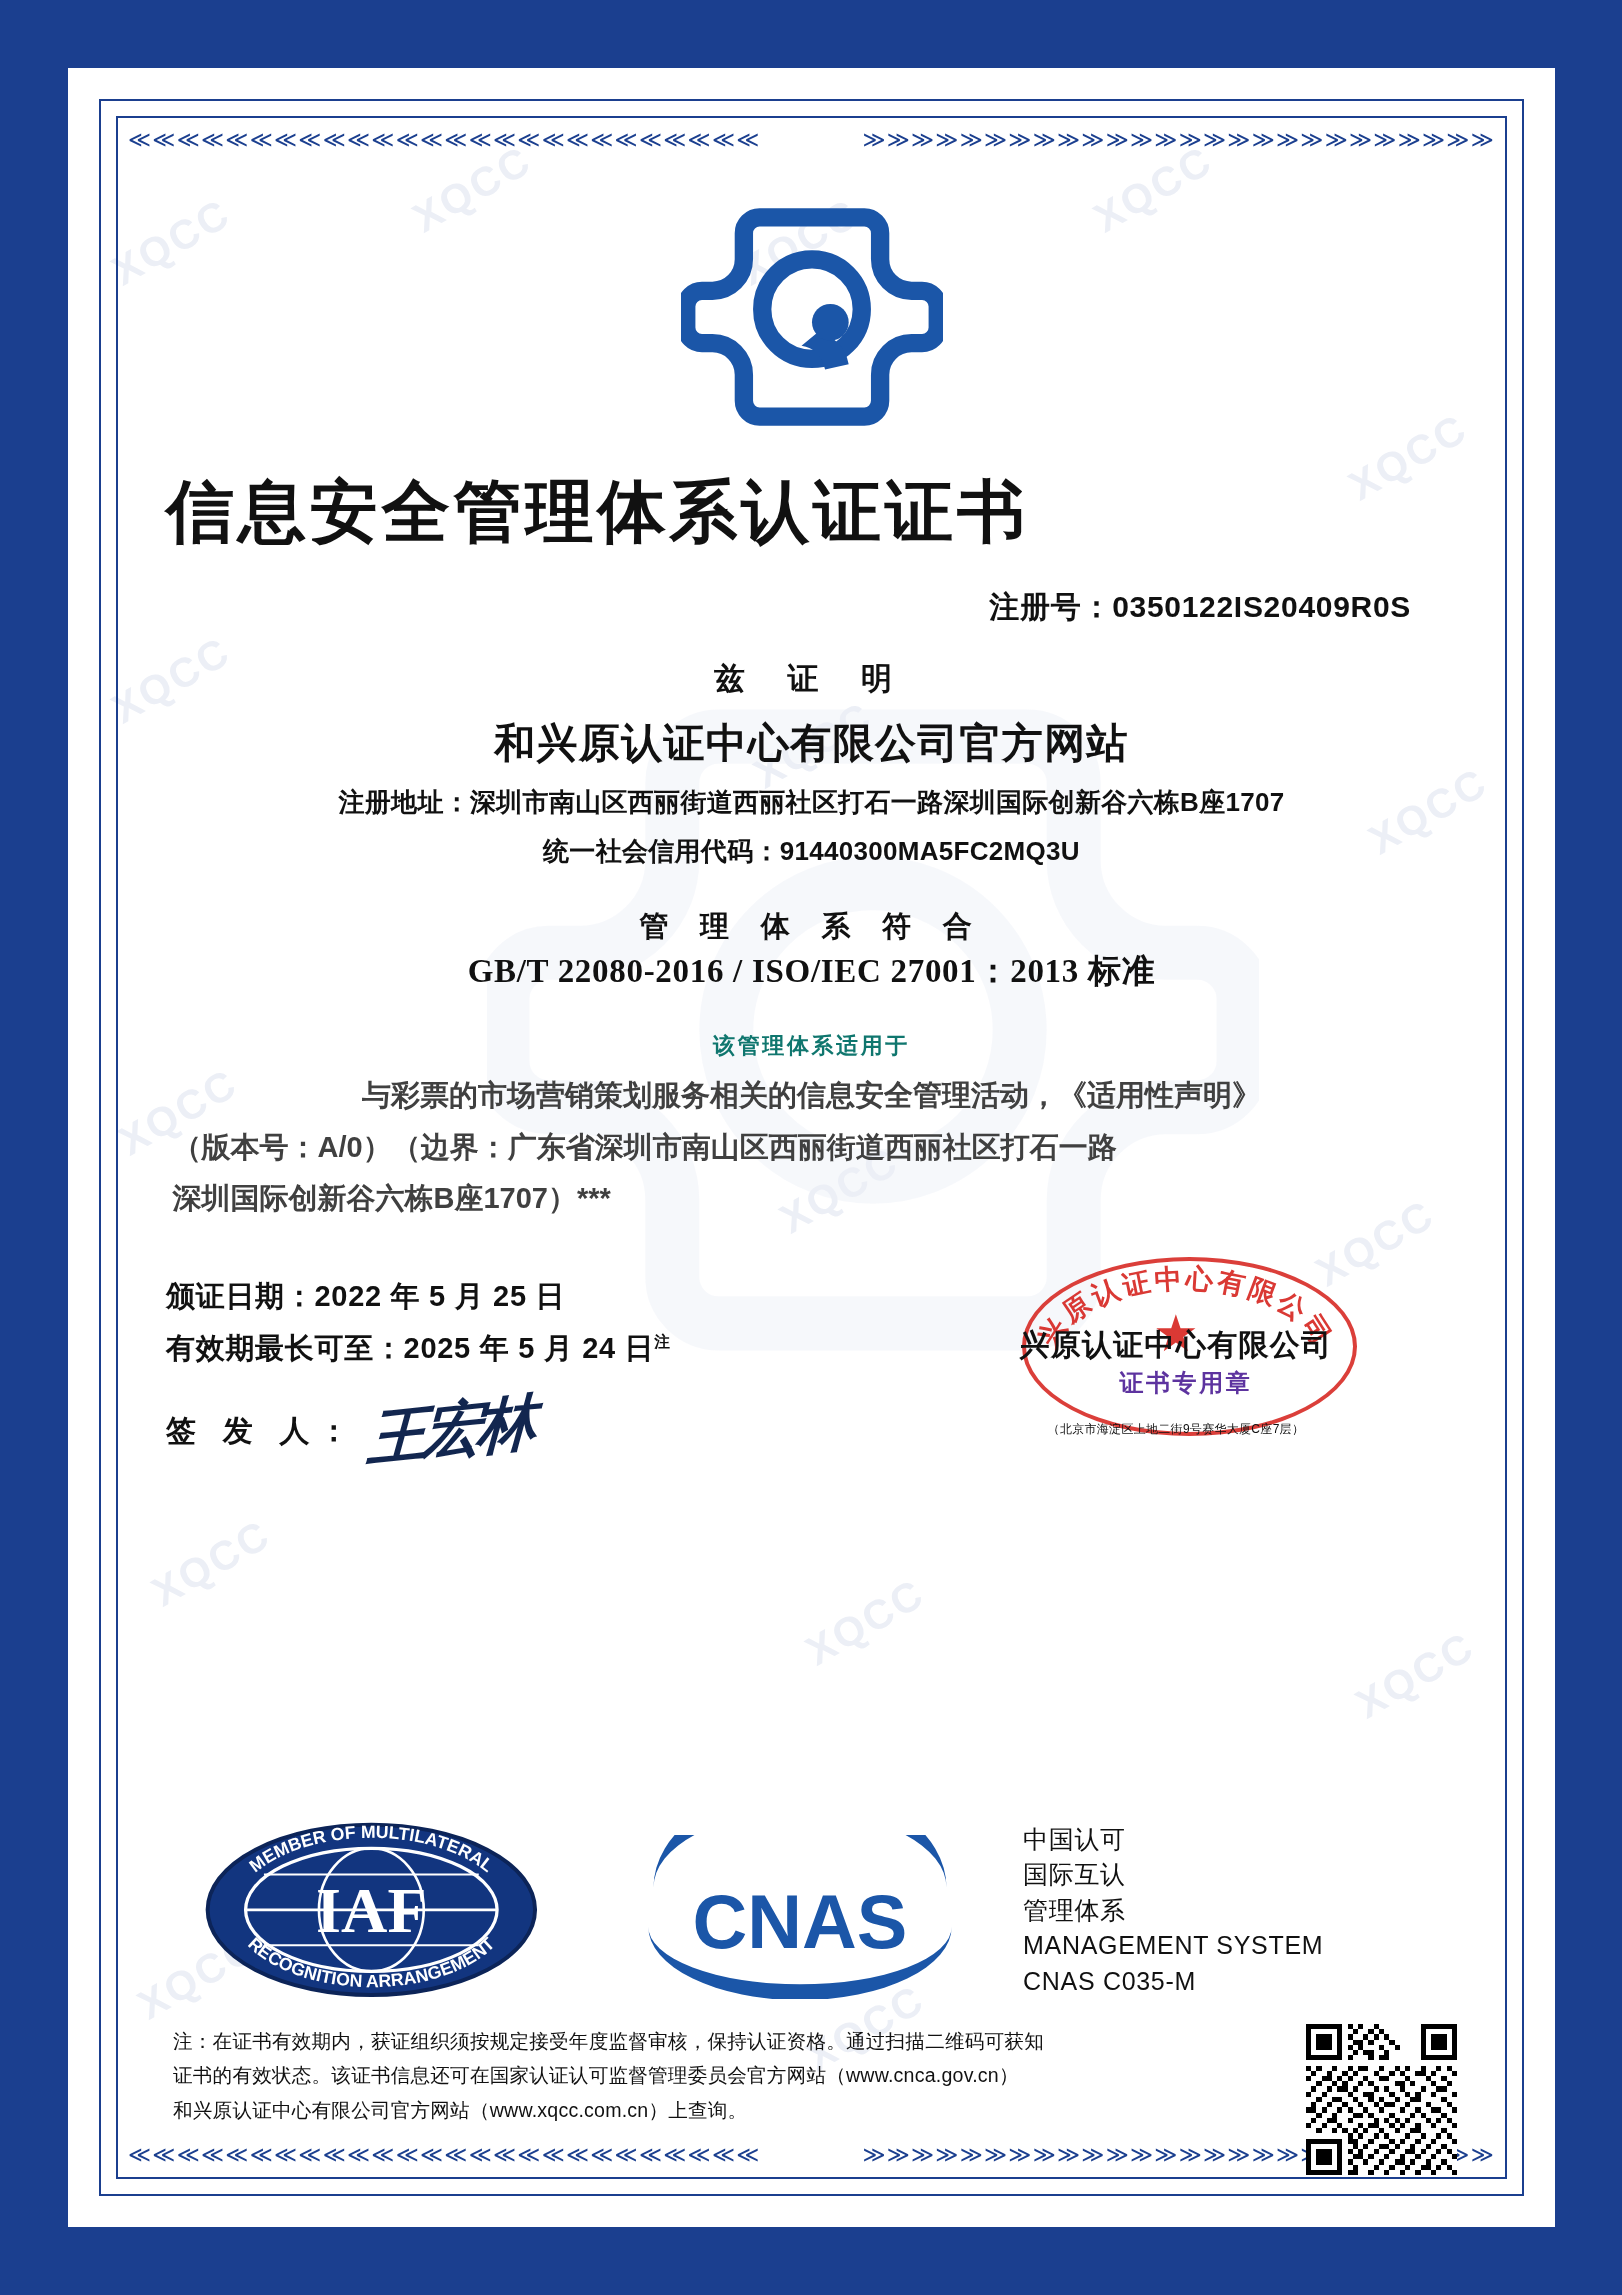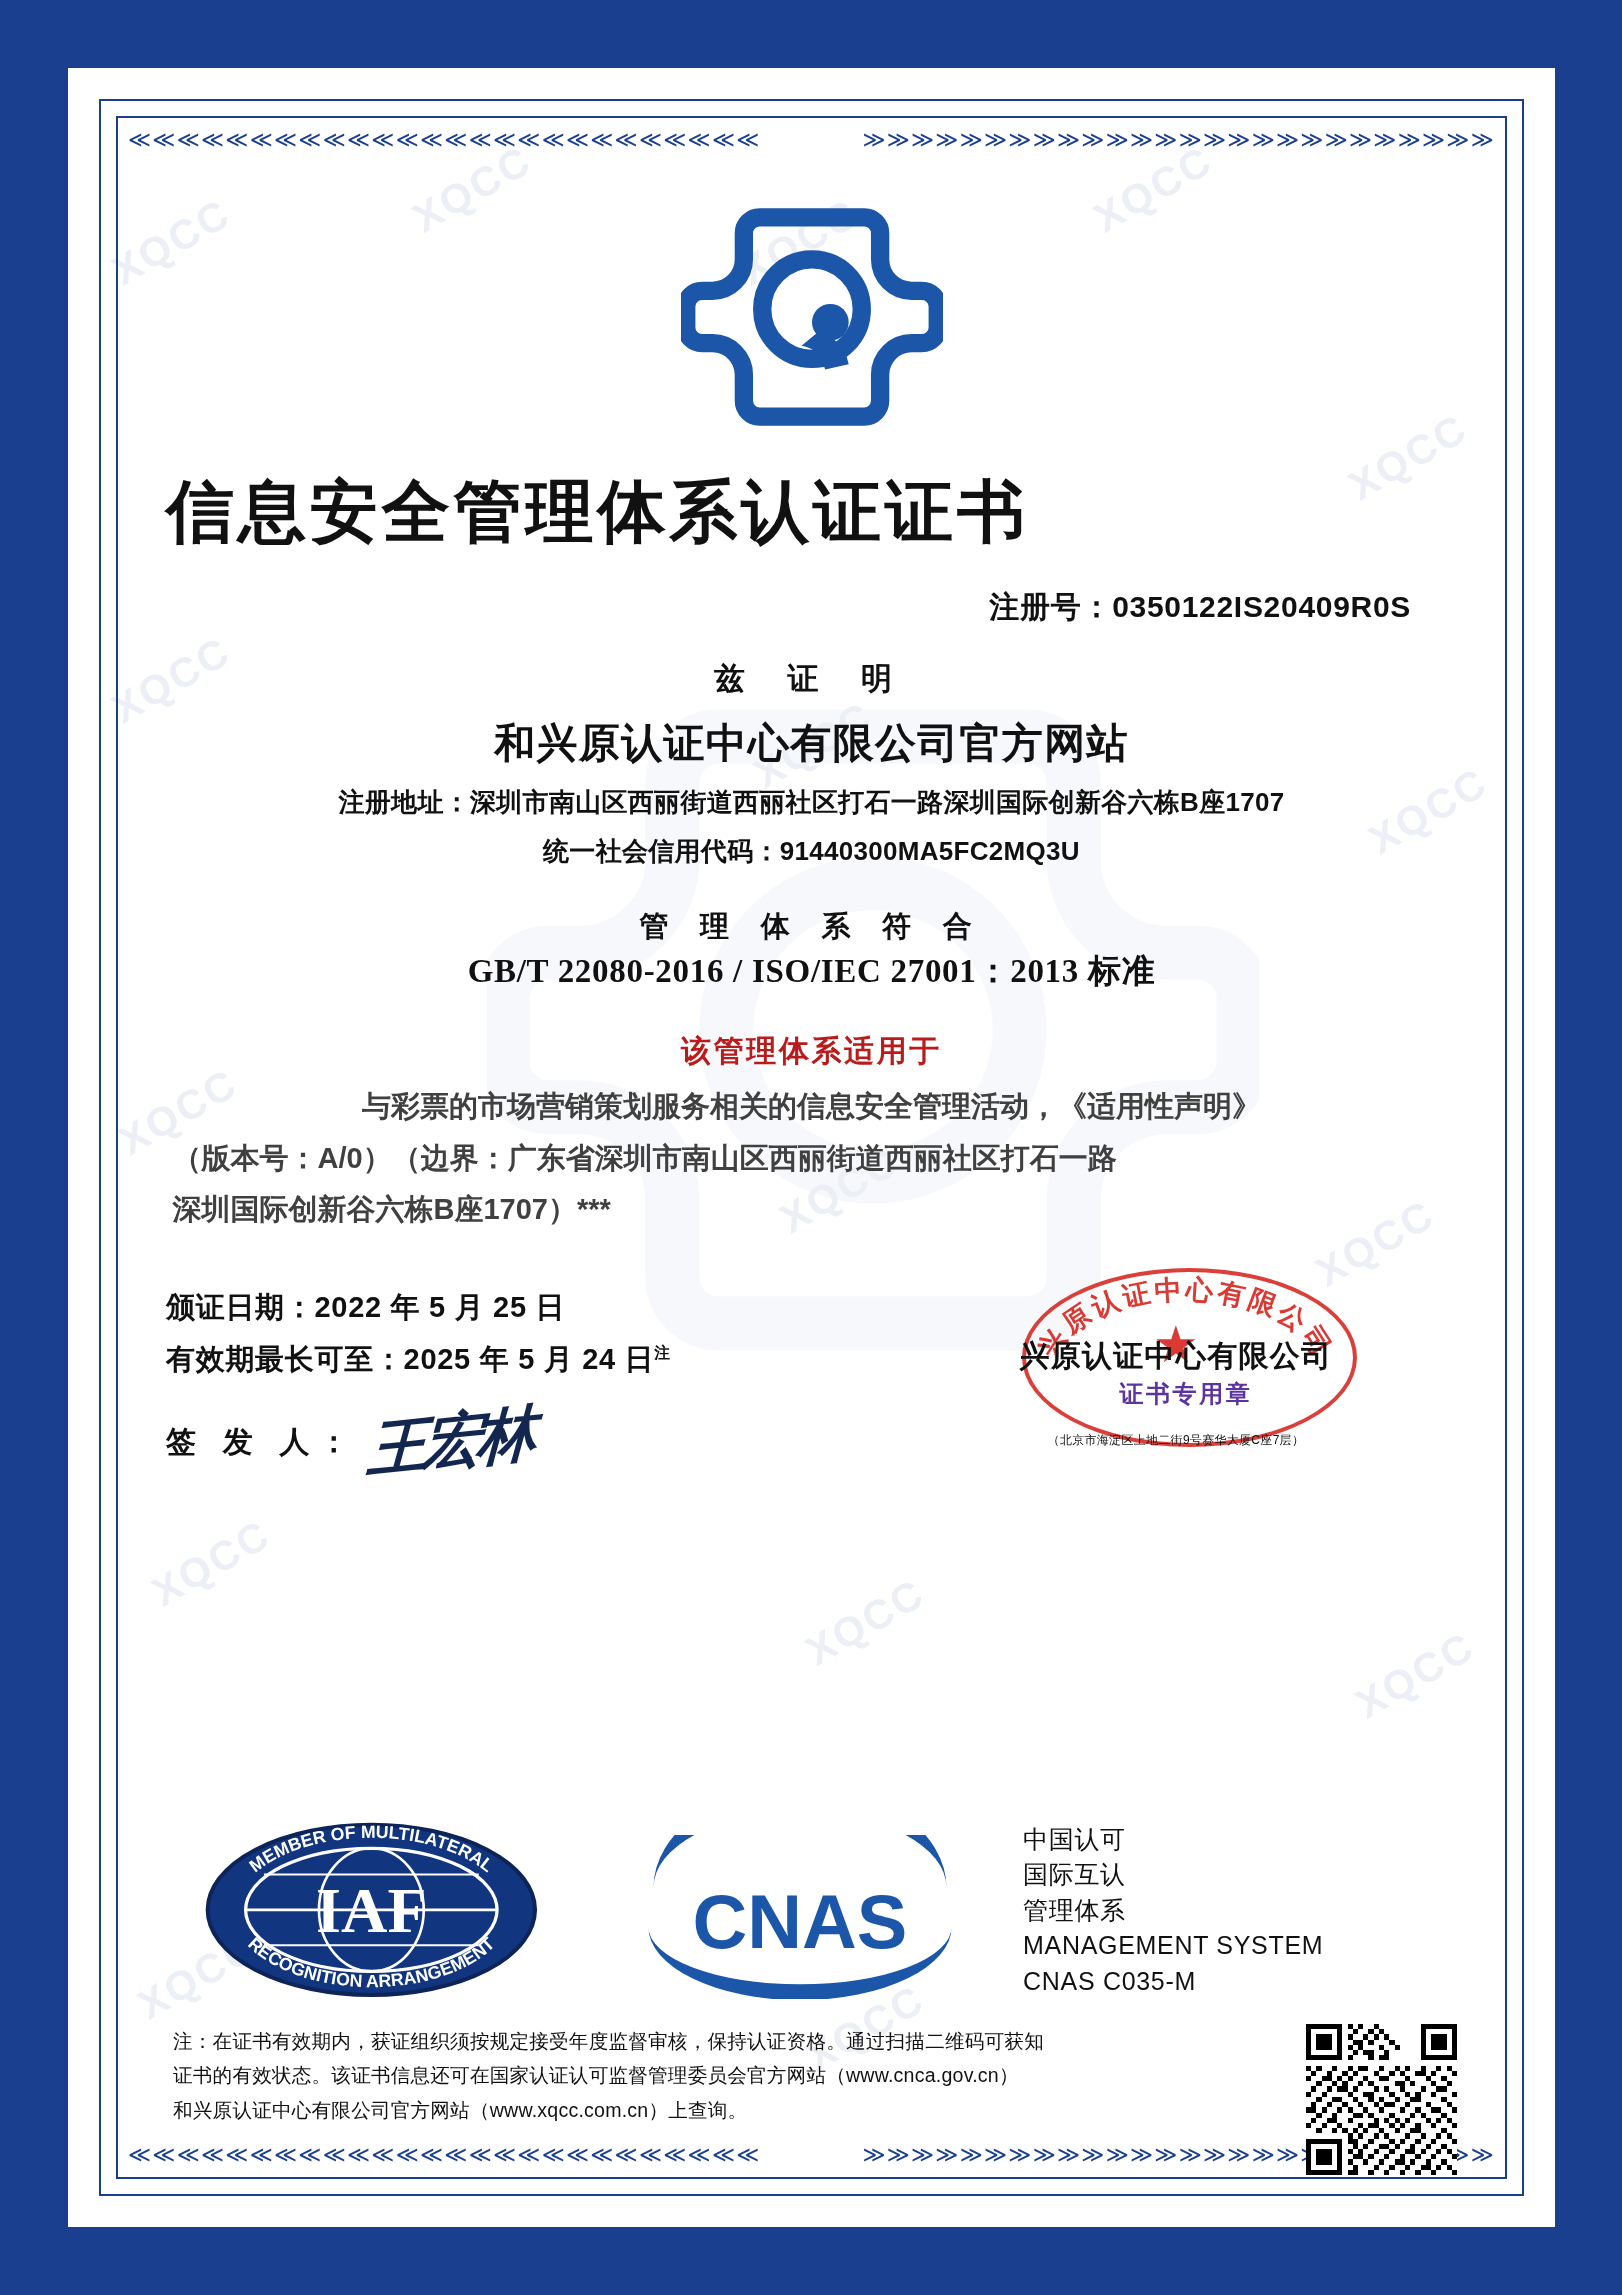--- a/index.html
+++ b/index.html
@@ -168,24 +168,24 @@
     font-size: 33px;
     font-weight: bold;
     margin-top: 2px;
     letter-spacing: 0.7px;
     color: #111;
     font-family: Liberation Serif, serif;
   }
 
   .scope-head {
     text-align: center;
-    font-size: 30px;
+    font-size: 22px;
     font-weight: bold;
     margin-top: 37px;
-    color: #b91c1c;
+    color: #0f766e;
     letter-spacing: 2.6px;
   }
 
   .scope-body {
     font-size: 29px;
     font-weight: bold;
     color: #404040;
     line-height: 1.5;
     margin-top: 13px;
     text-align: center;

